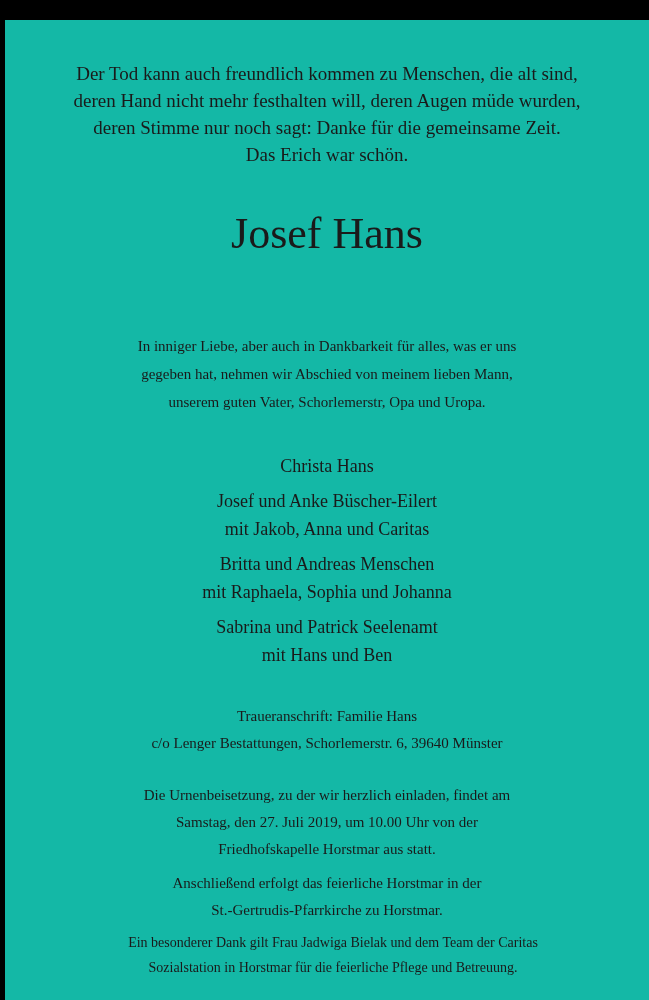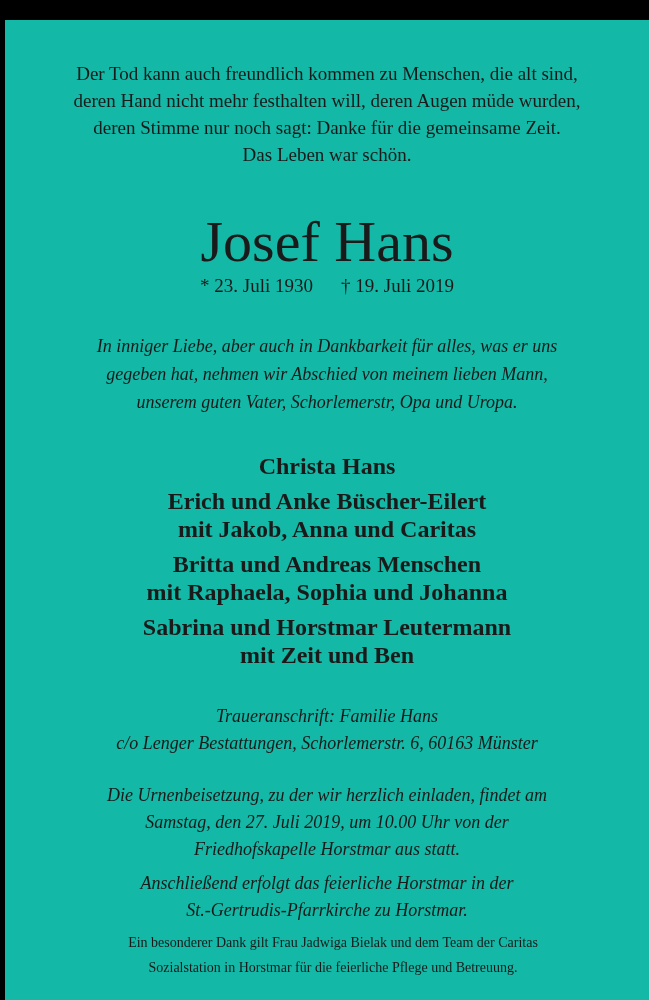--- a/index.html
+++ b/index.html
@@ -7,62 +7,59 @@
       width: 649px; height: 1000px; background: #000; position: relative; overflow: hidden;
     }
     .page {
       position: absolute; left: 5px; top: 20px; width: 644px; height: 988px;
       background: #14b8a6; box-sizing: border-box;
       font-family: "Liberation Serif", "DejaVu Serif", serif; color: #1a1a1a;
       text-align: center;
     }
     .line { position: absolute; left: 0; width: 100%; white-space: nowrap; }
     .poem { font-size: 19px; line-height: 27px; }
-    .name { font-size: 58px; }
+    .name { font-size: 44px; }
     .dates { font-size: 19px; }
     .dates .gap { display: inline-block; width: 28px; }
-    .body19 { font-size: 18px; line-height: 27px; font-style: italic; }
-    .bold { font-weight: bold; font-size: 24px; line-height: 27px; }
+    .body19 { font-size: 15px; line-height: 27px; }
+    .bold { font-weight: normal; font-size: 18px; line-height: 27px; }
     .small { font-size: 14px; line-height: 25px; padding-left: 6px; }
   </style>
 </head>
 <body>
 
 <div class="page">
   <div>
     <div class="line poem" style="top:40px">Der Tod kann auch freundlich kommen zu Menschen, die alt sind,</div>
     <div class="line poem" style="top:67px">deren Hand nicht mehr festhalten will, deren Augen müde wurden,</div>
     <div class="line poem" style="top:94px">deren Stimme nur noch sagt: Danke für die gemeinsame Zeit.</div>
-    <div class="line poem" style="top:121px">Das Leben war schön.</div>
+    <div class="line poem" style="top:121px">Das Erich war schön.</div>
   </div>
 
   <div class="line name" style="top:188px">Josef Hans</div>
-  <div class="line dates" style="top:255px">
-    <span>* 23. Juli 1930</span><span class="gap"></span><span>† 19. Juli 2019</span>
-  </div>
 
   <div>
     <div class="line body19" style="top:313px">In inniger Liebe, aber auch in Dankbarkeit für alles, was er uns</div>
     <div class="line body19" style="top:341px">gegeben hat, nehmen wir Abschied von meinem lieben Mann,</div>
     <div class="line body19" style="top:369px">unserem guten Vater, Schorlemerstr, Opa und Uropa.</div>
   </div>
 
   <div>
     <div class="line bold" style="top:433px">Christa Hans</div>
-    <div class="line bold" style="top:468px">Erich und Anke Büscher-Eilert</div>
+    <div class="line bold" style="top:468px">Josef und Anke Büscher-Eilert</div>
     <div class="line bold" style="top:496px">mit Jakob, Anna und Caritas</div>
     <div class="line bold" style="top:531px">Britta und Andreas Menschen</div>
     <div class="line bold" style="top:559px">mit Raphaela, Sophia und Johanna</div>
-    <div class="line bold" style="top:594px">Sabrina und Horstmar Leutermann</div>
-    <div class="line bold" style="top:622px">mit Zeit und Ben</div>
+    <div class="line bold" style="top:594px">Sabrina und Patrick Seelenamt</div>
+    <div class="line bold" style="top:622px">mit Hans und Ben</div>
   </div>
 
   <div>
     <div class="line body19" style="top:683px">Traueranschrift: Familie Hans</div>
-    <div class="line body19" style="top:710px">c/o Lenger Bestattungen, Schorlemerstr. 6, 60163 Münster</div>
+    <div class="line body19" style="top:710px">c/o Lenger Bestattungen, Schorlemerstr. 6, 39640 Münster</div>
   </div>
 
   <div>
     <div class="line body19" style="top:762px">Die Urnenbeisetzung, zu der wir herzlich einladen, findet am</div>
     <div class="line body19" style="top:789px">Samstag, den 27. Juli 2019, um 10.00 Uhr von der</div>
     <div class="line body19" style="top:816px">Friedhofskapelle Horstmar aus statt.</div>
   </div>
 
   <div>
     <div class="line body19" style="top:850px">Anschließend erfolgt das feierliche Horstmar in der</div>

